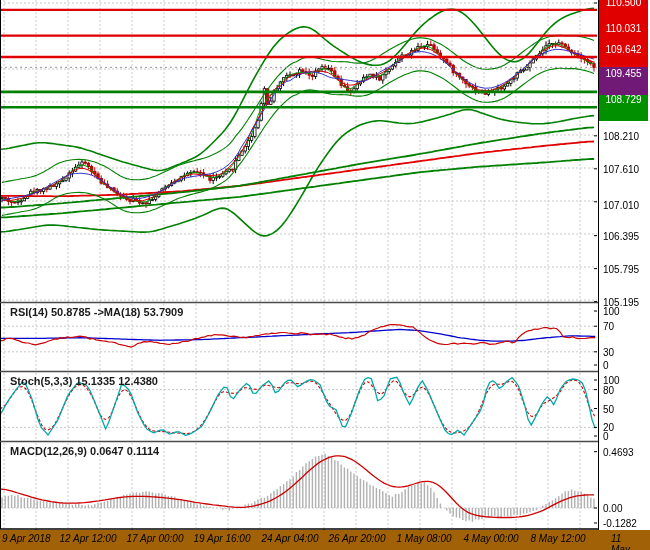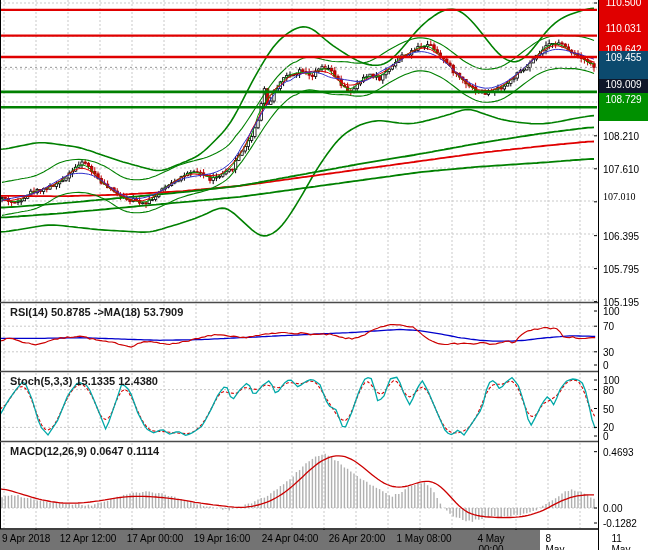--- a/index.html
+++ b/index.html
@@ -9,21 +9,21 @@
   .ovl{position:absolute;z-index:3;color:#1a1a1a;white-space:nowrap;}
   #title-row{top:1px;left:3px;font-size:11px;font-weight:700;}
   #title-row .exp{font-size:8px;margin-right:3px;position:relative;top:-1px;}
   .ind-label{font-size:11px;font-weight:700;left:3px;padding-left:7px;}
   #axis-area{position:absolute;left:598px;top:0;width:52px;height:550px;z-index:2;
              border-left:1px solid #000;overflow:hidden;background:#fff;}
   .tick-label{position:absolute;left:4px;transform:translateY(-50%);
               font-size:10px;color:#000;}
   .badge{position:absolute;left:0px;width:49px;height:28px;transform:translateY(-50%);
          color:#fff;font-size:10px;line-height:13px;text-align:center;font-weight:400;}
-  #time-axis{position:absolute;left:0;top:530px;width:540px;height:20px;z-index:2;background:#737373;}
+  #time-axis{position:absolute;left:0;top:530px;width:650px;height:20px;z-index:2;background:#a16207;font-style:italic;}
   .time-label{position:absolute;top:3px;font-size:10px;color:#000;transform:translateX(-50%);}
   .time-label.first{transform:none;}
   .splitter{position:absolute;left:0;width:650px;height:3px;z-index:4;background:transparent;}
 </style>
 </head>
 <body>
 
 <div id="app">
   <svg id="chart-svg" width="650" height="550">
       <line stroke="#c9c9c9" stroke-width="1" stroke-dasharray="2,2" x1="0" y1="3" x2="597" y2="3"></line>
@@ -1106,42 +1106,42 @@
 
 
   <div class="ind-label ovl" id="rsi-label" style="top:306px">RSI(14) 50.8785 -&gt;MA(18) 53.7909</div>
   <div class="ind-label ovl" id="stoch-label" style="top:375px">Stoch(5,3,3) 15.1335 12.4380</div>
   <div class="ind-label ovl" id="macd-label" style="top:445px">MACD(12,26,9) 0.0647 0.1114</div>
 
   <div id="axis-area">
       <div class="tick-label" style="top: 3px;">110.625</div>
       <div class="tick-label" style="top: 135.825px;">108.210</div>
       <div class="tick-label" style="top: 168.825px;">107.610</div>
-      <div class="tick-label" style="top: 196px; font-family: Liberation Serif, serif;">107.010</div>
+      <div class="tick-label" style="top: 205px;">107.010</div>
       <div class="tick-label" style="top: 235.65px;">106.395</div>
       <div class="tick-label" style="top: 268.65px;">105.795</div>
       <div class="tick-label" style="top: 301.65px;">105.195</div>
       <div class="tick-label" style="top: 311px;">100</div>
       <div class="tick-label" style="top: 326.2px;">70</div>
       <div class="tick-label" style="top: 351.8px;">30</div>
       <div class="tick-label" style="top: 365px;">0</div>
       <div class="tick-label" style="top: 380px;">100</div>
       <div class="tick-label" style="top: 389.6px;">80</div>
       <div class="tick-label" style="top: 408.5px;">50</div>
       <div class="tick-label" style="top: 427.4px;">20</div>
       <div class="tick-label" style="top: 436px;">0</div>
       <div class="tick-label" style="top: 451.684px;">0.4693</div>
       <div class="tick-label" style="top: 508px;">0.00</div>
       <div class="tick-label" style="top: 523px;">-0.1282</div>
       <div class="badge" style="top: 9.875px; background: rgb(224, 0, 0);">110.500</div>
       <div class="badge" style="top: 35.67px; background: rgb(224, 0, 0);">110.031</div>
       <div class="badge" style="top: 57.065px; background: rgb(224, 0, 0);">109.642</div>
       <div class="badge" style="top: 91.88px; background: #0f172a;">109.009</div>
       <div class="badge" style="top: 107.28px; background: rgb(0, 144, 0);">108.729</div>
-      <div class="badge" style="top: 65px; background: #0c4a6e;">109.455</div>
+      <div class="badge" style="top: 81px; background: #701a75;">109.455</div>
     </div>
   <div id="time-axis">
       <div class="time-label first" style="left: 2px;">9 Apr 2018</div>
       <div class="time-label" style="left: 88px;">12 Apr 12:00</div>
       <div class="time-label" style="left: 155px;">17 Apr 00:00</div>
       <div class="time-label" style="left: 222px;">19 Apr 16:00</div>
       <div class="time-label" style="left: 290px;">24 Apr 04:00</div>
       <div class="time-label" style="left: 357px;">26 Apr 20:00</div>
       <div class="time-label" style="left: 424px; text-align: center;">1 May 08:00</div>
       <div class="time-label" style="left: 491px; text-align: center;">4 May 00:00</div>

